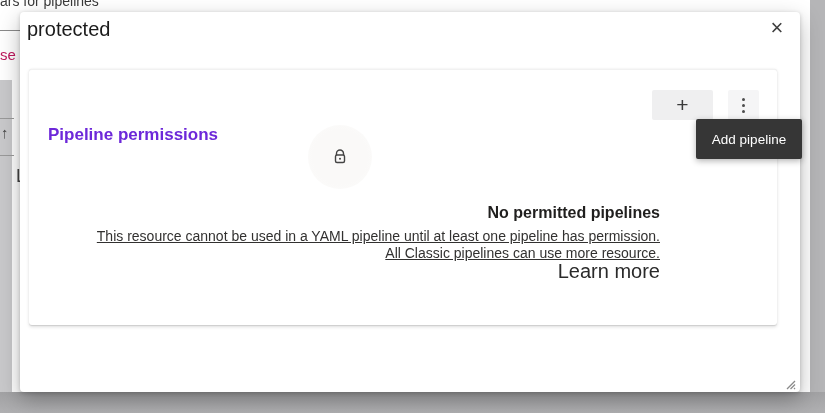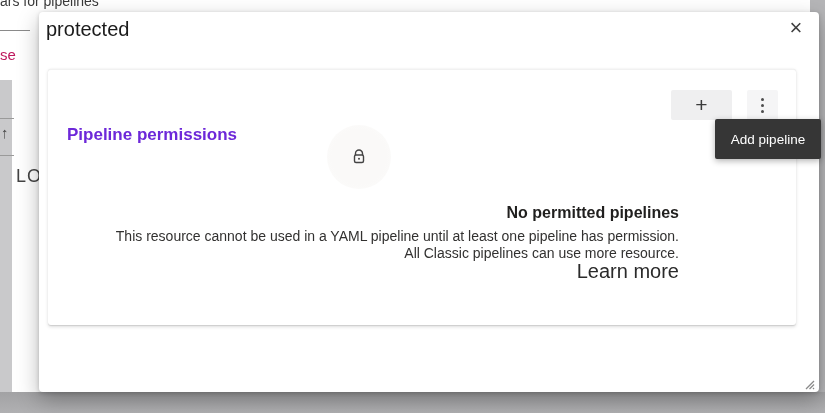--- a/index.html
+++ b/index.html
@@ -51,21 +51,21 @@
     position: absolute; right: 0; top: 0; width: 15px; height: 413px;
     background: #b5b5b7;
   }
   .bg-bottom-band {
     position: absolute; left: 0; bottom: 0; width: 825px; height: 21px;
     background: linear-gradient(180deg, #a2a2a4, #b0b0b2);
   }
 
   
   .modal {
-    position: absolute; left: 39px; top: 12px;
+    position: absolute; left: 20px; top: 12px;
     width: 780px; height: 380px;
     background: #ffffff;
     border-radius: 4px;
     box-shadow: 0 8px 22px rgba(0,0,0,0.28), 0 1px 4px rgba(0,0,0,0.18);
   }
   .modal-title {
     position: absolute; left: 7px; top: 6px;
     font-size: 20px; font-weight: 400; color: #1b1b1b;
   }
   .close-btn {
@@ -117,21 +117,21 @@
 
   .empty-state {
     position: absolute; left: 0; top: 134px; width: 631px;
     text-align: right;
   }
   .empty-title {
     font-size: 16px; font-weight: 700; color: #201f1e;
     margin-bottom: 6px;
   }
   .empty-line {
-    font-size: 14px; color: #323130; line-height: 17px;
+    font-size: 14px; color: #323130; line-height: 17px; text-decoration: underline;
   }
   .empty-link {
     display: inline-block; margin-top: 1px;
     font-size: 20px; color: #2b2b2b; line-height: 17px;
     text-decoration: none; cursor: pointer;
   }
 
   
   .tooltip {
     position: absolute; left: 676px; top: 107px;

